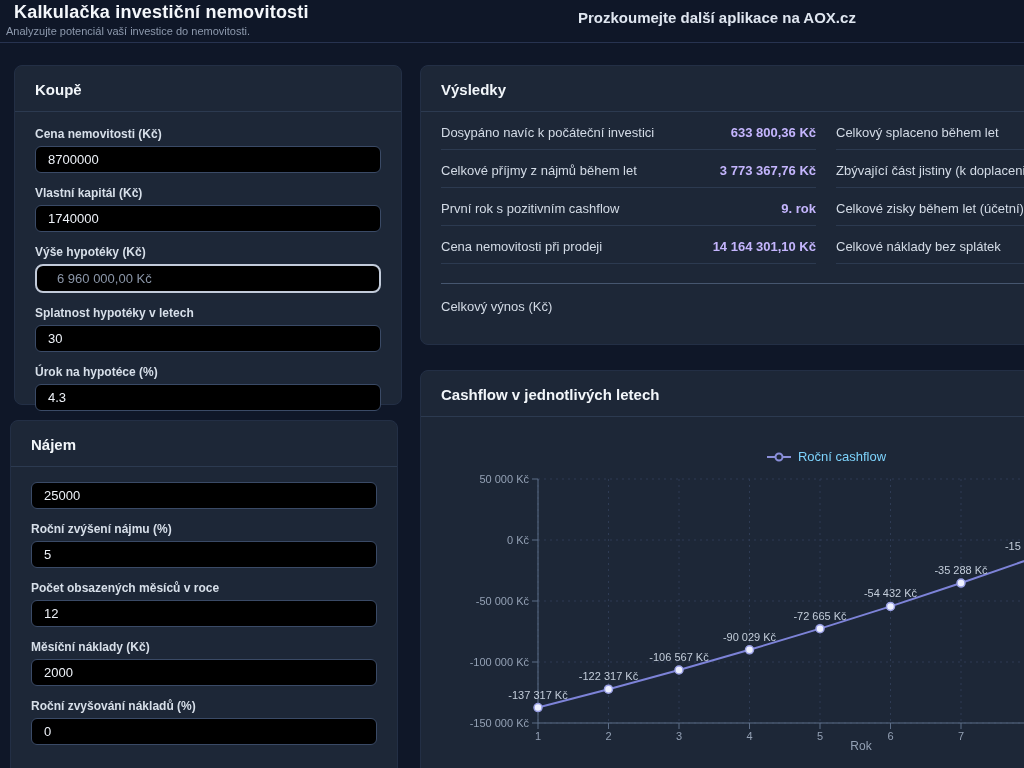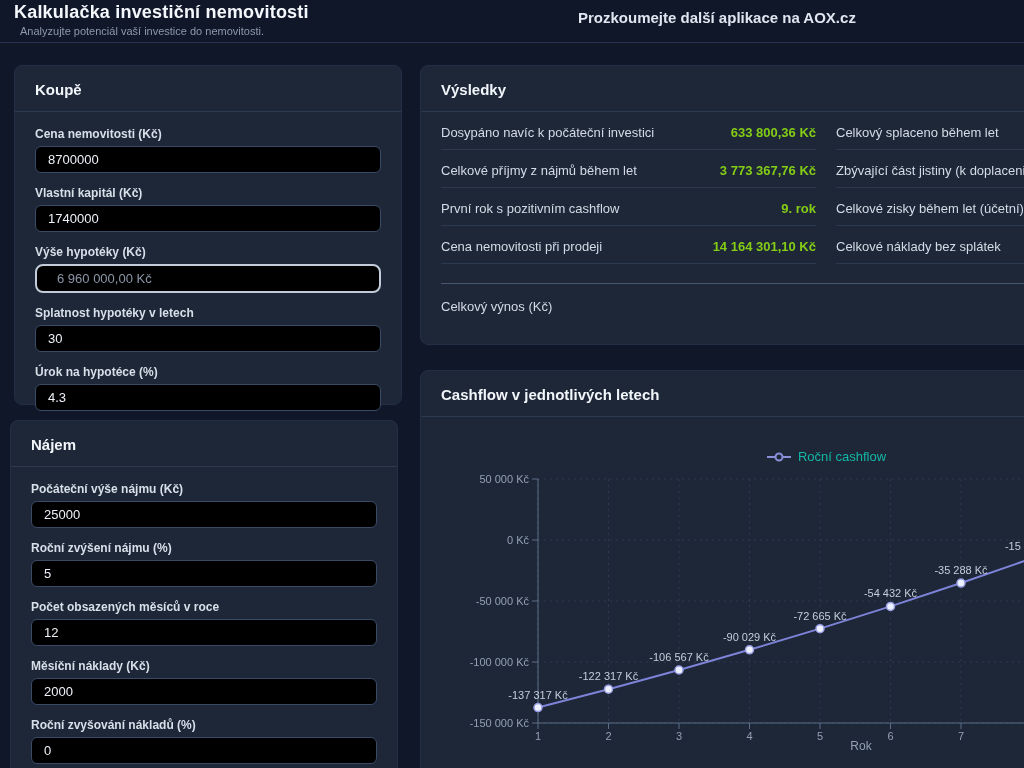--- a/index.html
+++ b/index.html
@@ -7,21 +7,21 @@
   body {
     position:relative; overflow:hidden;
     background:#0f1728; color:#e8edf4;
     font-family:"Liberation Sans", sans-serif;
   }
 
   
   .app-header { position:absolute; left:0; top:0; width:1024px; height:43px;
     border-bottom:1px solid #273350; }
   .app-title { position:absolute; left:14px; top:2px; font-size:18px; font-weight:bold; color:#f4f7fb; letter-spacing:.2px; }
-  .app-subtitle { position:absolute; left:20px; top:25px; font-size:11px; color:#8d99ad; }
+  .app-subtitle { position:absolute; left:6px; top:25px; font-size:11px; color:#8d99ad; }
   .nav-link { position:absolute; left:578px; top:9px; font-size:15px; font-weight:bold; color:#dfe6f0; cursor:pointer; }
 
   
   .panel { position:absolute; background:#1d2737; border-radius:8px; border:1px solid #232f45; }
   .panel-head { padding:15px 20px 13px 20px; font-size:15px; font-weight:bold; color:#f2f6fa;
     border-bottom:1px solid #2c3a50; }
 
   
   .panel-form { padding:2px 20px 16px 20px; }
   .field { margin-top:13px; }
@@ -30,28 +30,28 @@
     background:#000000; border:1px solid #3a4a66; border-radius:6px;
     color:#eef2f8; font-size:13px; padding:0 12px;
     font-family:"Liberation Sans", sans-serif; outline:none; }
   .field-input.readonly { border:2px solid #c2cbda; border-radius:8px; color:#8b96a8; height:29px;padding-left:20px; }
 
   
   .results-grid { display:grid; grid-template-columns:1fr 1fr; column-gap:20px; padding:0 20px; }
   .result-row { display:flex; justify-content:space-between; align-items:flex-end;
     padding:13px 0 9px 0; border-bottom:1px solid #2c3a50; }
   .r-label { font-size:13px; color:#d3dbe6; }
-  .r-value { font-size:13px; font-weight:bold; color:#84cc16; white-space:nowrap; }
+  .r-value { font-size:13px; font-weight:bold; color:#c4b5fd; white-space:nowrap; }
   .results-total-divider { margin:19px 20px 0 20px; border-top:1px solid #46566f; }
   .results-total { padding:15px 20px; font-size:13px; color:#d3dbe6; }
 
   
   .chart-legend { position:absolute; left:0; right:0; top:78px; display:flex;
     justify-content:center; align-items:center; gap:6px; }
-  .legend-label { font-size:13px; color:#14b8a6; }
+  .legend-label { font-size:13px; color:#7dd3fc; }
   .chart-svg { position:absolute; left:0; top:70px; }
 </style>
 </head>
 <body>
 
 <div class="app-header">
   <div class="app-title">Kalkulačka investiční nemovitosti</div>
   <div class="app-subtitle">Analyzujte potenciál vaší investice do nemovitosti.</div>
   <div class="nav-link">Prozkoumejte další aplikace na AOX.cz</div>
 </div>
@@ -79,21 +79,20 @@
       <label class="field-label">Úrok na hypotéce (%)</label>
       <input class="field-input" value="4.3" style="">
     </div>
   </div>
 </div>
 
 <div class="panel" style="left:10px; top:420px; width:388px; height:400px;">
   <div class="panel-head">Nájem</div>
   <div class="panel-form">
     <div class="field">
-      <label class="field-label">Počáteční výše nájmu (Kč)</label>
       <input class="field-input" value="25000" style="">
     </div>
     <div class="field">
       <label class="field-label">Roční zvýšení nájmu (%)</label>
       <input class="field-input" value="5" style="">
     </div>
     <div class="field">
       <label class="field-label">Počet obsazených měsíců v roce</label>
       <input class="field-input" value="12" style="">
     </div>

